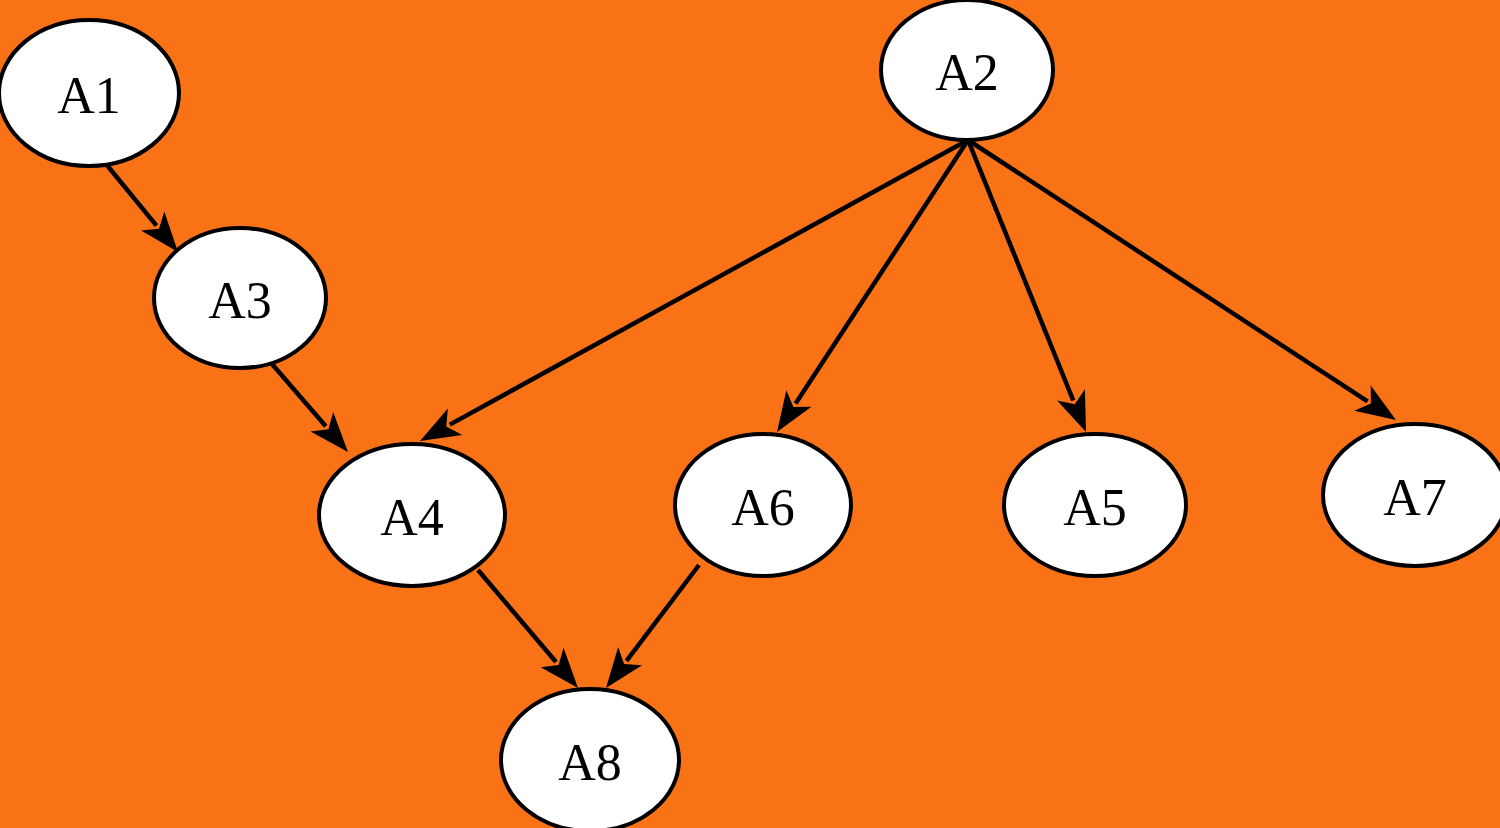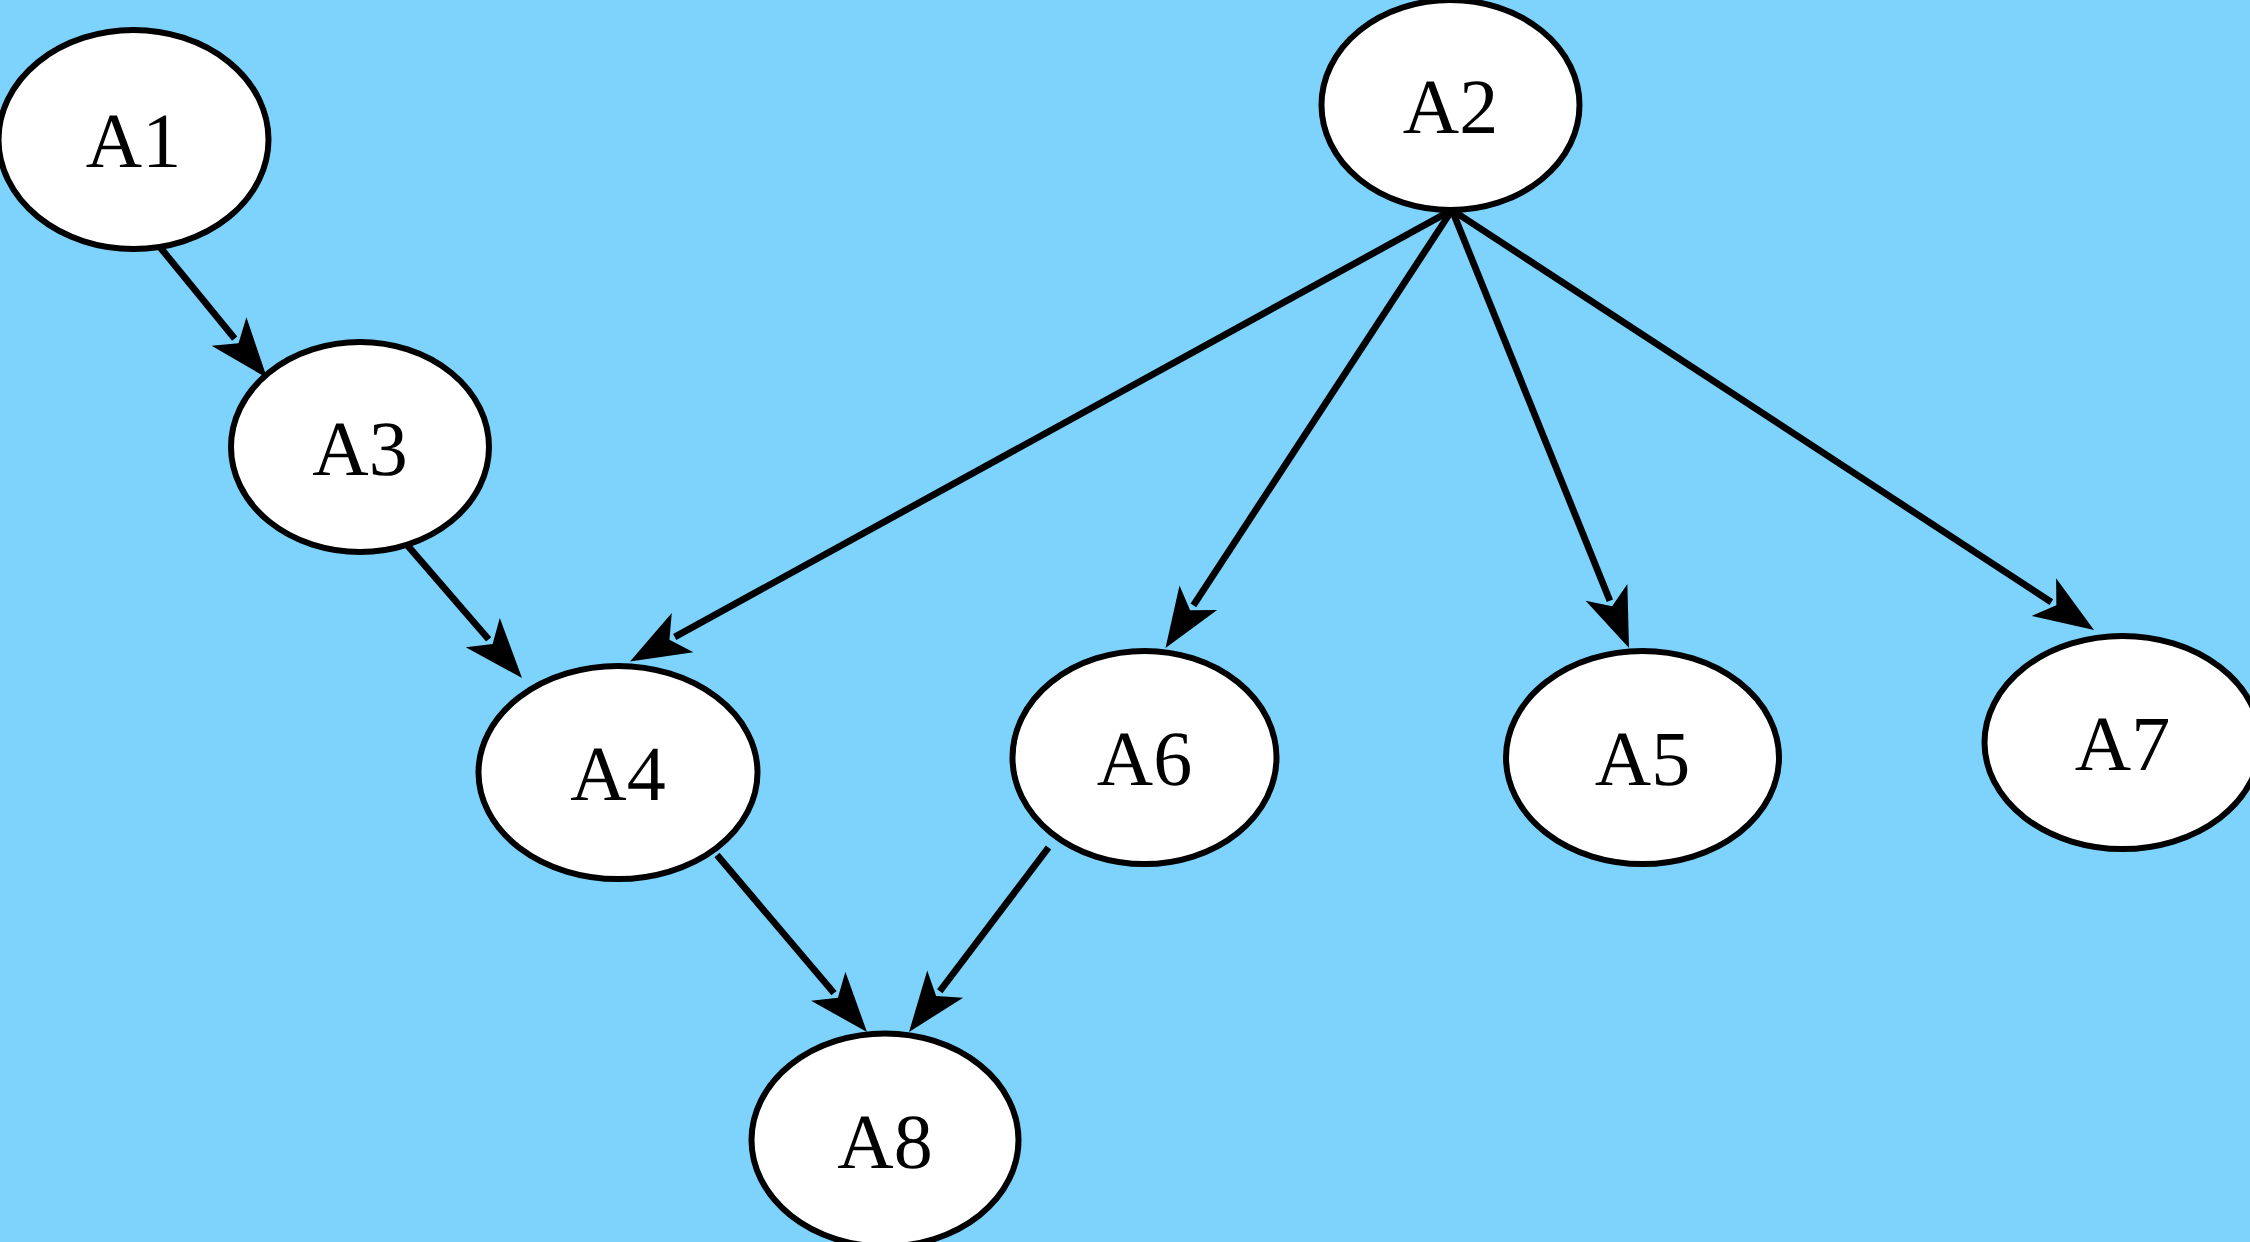--- a/index.html
+++ b/index.html
@@ -10,21 +10,21 @@
   body {
     width: 1500px;
     height: 828px;
     overflow: hidden;
     font-family: "Liberation Serif", "DejaVu Serif", serif;
   }
   #diagram-root {
     position: relative;
     width: 1500px;
     height: 828px;
-    background: #7dd3fc;
+    background: #f97316;
   }
   svg#graph-canvas {
     display: block;
     width: 1500px;
     height: 828px;
   }
   .node-ellipse {
     fill: #ffffff;
     stroke: #000000;
     stroke-width: 4;

